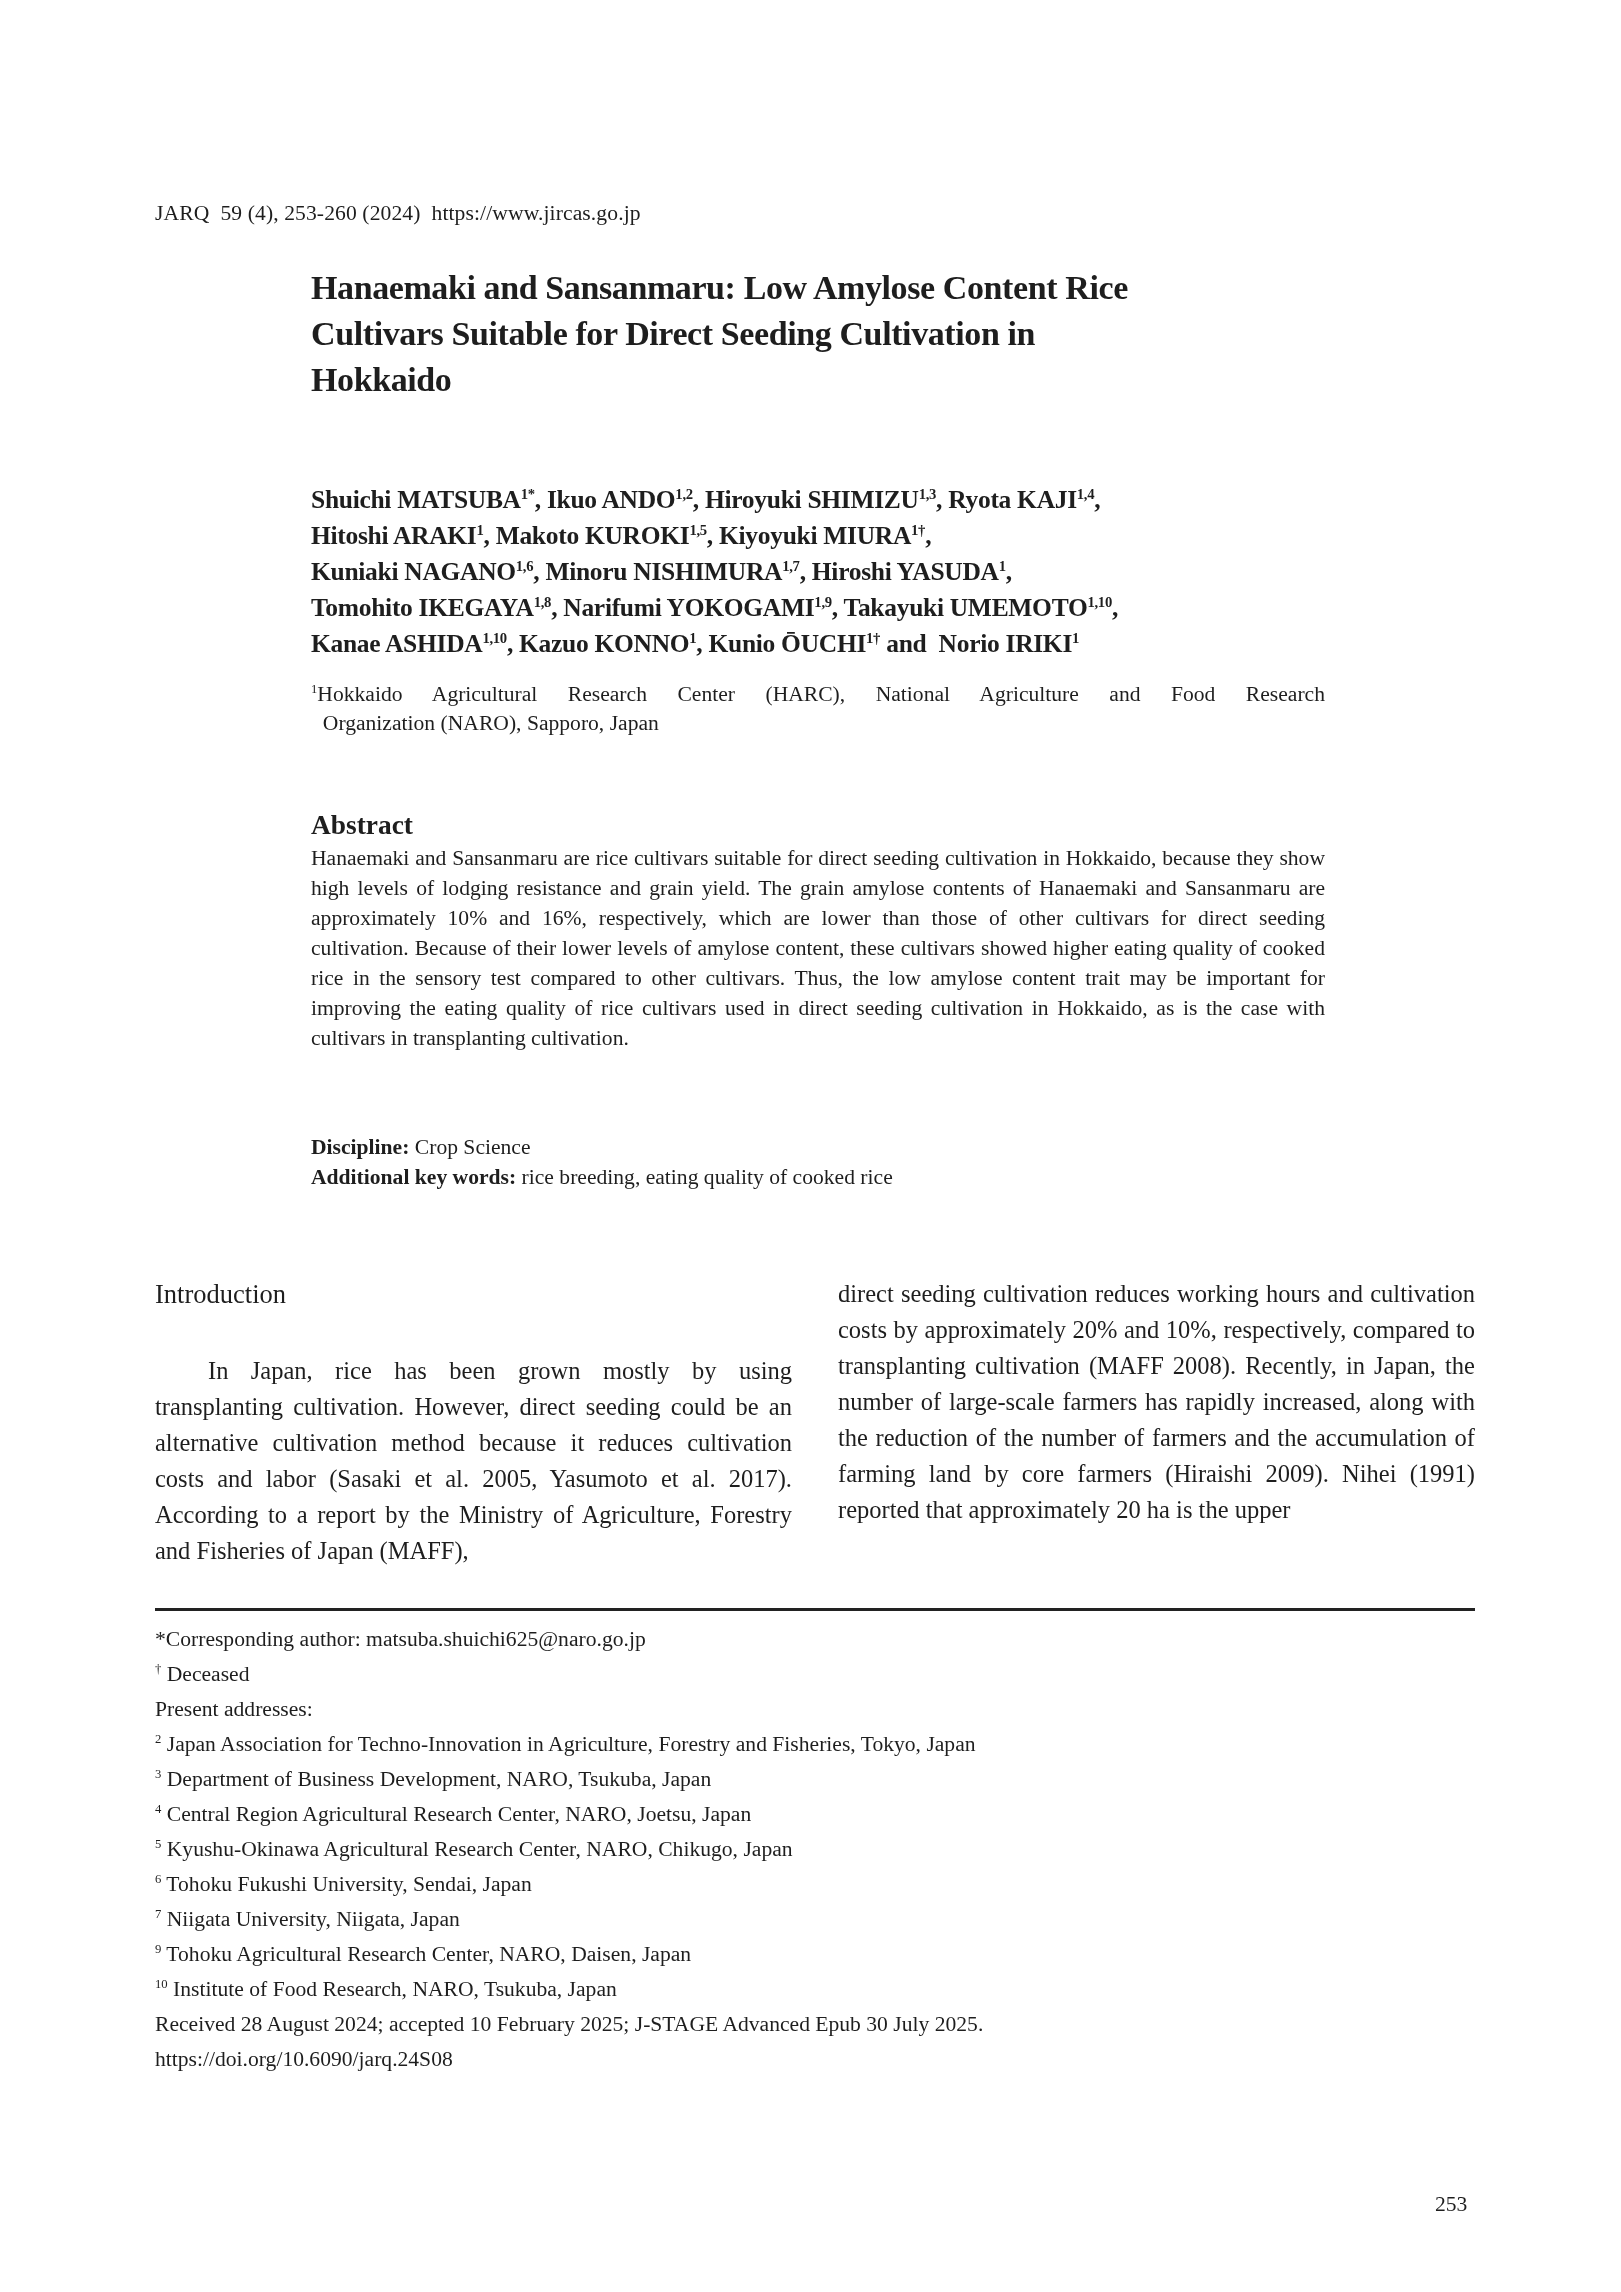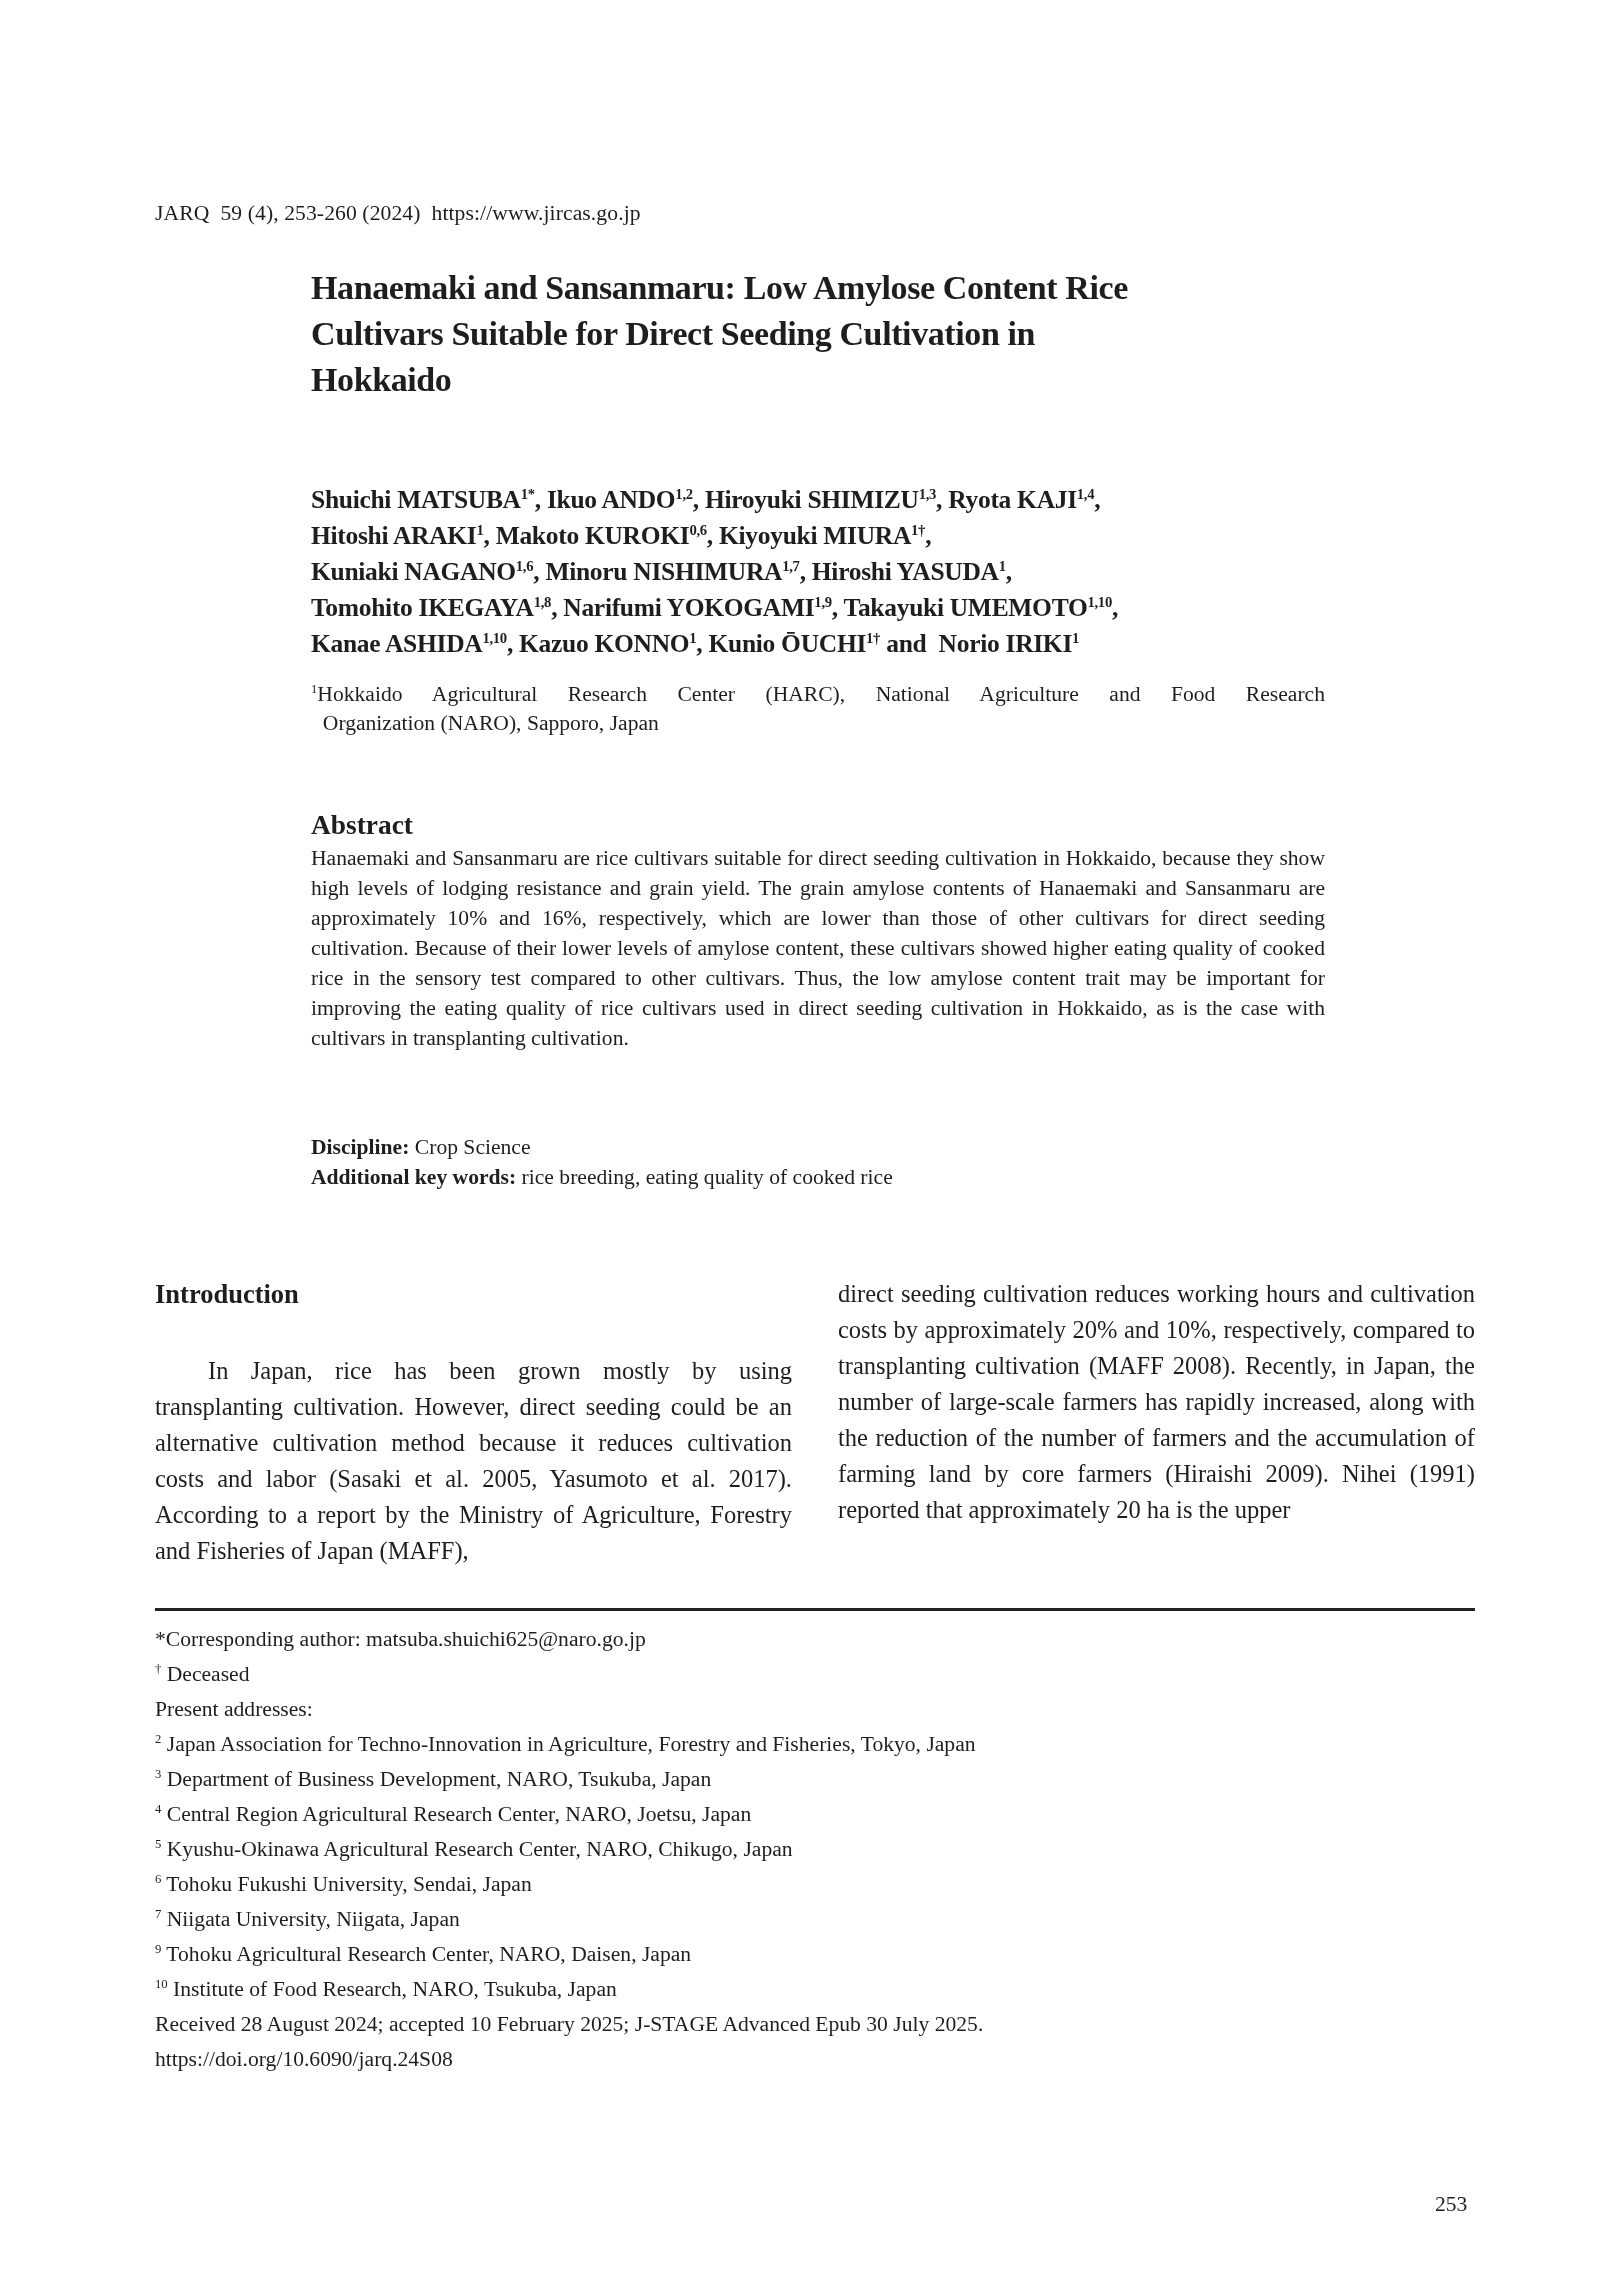--- a/index.html
+++ b/index.html
@@ -25,21 +25,21 @@
   .affil .fl { display: block; text-align: justify; text-align-last: justify; }
   .affil .sl { display: block; padding-left: 11.8px; }
   .affil sup { font-size: 12.7px; vertical-align: 7.8px; line-height: 0; }
   .abstract-h { left: 311px; top: 810px; font-size: 27.4px; font-weight: bold; text-align: center; }
   .abstract {
     left: 311px; top: 843px; width: 1014px; font-size: 21.6px; line-height: 30px;
     text-align: justify;
   }
   .kw { left: 311px; top: 1132px; font-size: 21.6px; line-height: 30px; }
   .kw b { font-weight: bold; }
-  .intro-h { left: 155px; top: 1279px; font-size: 26.5px; font-weight: bold; }
+  .intro-h { left: 155px; top: 1279px; font-size: 26.5px; font-weight: normal; }
   .col {
     font-size: 24.5px; line-height: 36px; text-align: justify; width: 637px;
   }
   .col1 { left: 155px; top: 1353px; }
   .col2 { left: 838px; top: 1276px; }
   .indent { text-indent: 53px; }
   .rule { left: 155px; top: 1608px; width: 1320px; height: 2.9px; background: #222; }
   .notes { left: 155px; top: 1622px; font-size: 21.6px; line-height: 35px; }
   .notes sup { font-size: 12.7px; vertical-align: 7.8px; line-height: 0; }
   .notes div { white-space: nowrap; }
@@ -60,21 +60,21 @@
 
 <div class="abs authors">
   <div>
     <span><span>Shuichi MATSUBA</span><sup>1*</sup></span><span>, </span>
     <span><span>Ikuo ANDO</span><sup>1,2</sup></span><span>, </span>
     <span><span>Hiroyuki SHIMIZU</span><sup>1,3</sup></span><span>, </span>
     <span><span>Ryota KAJI</span><sup>1,4</sup></span><span>,</span>
   </div>
   <div>
     <span><span>Hitoshi ARAKI</span><sup>1</sup></span><span>, </span>
-    <span><span>Makoto KUROKI</span><sup>0,6</sup></span><span>, </span>
+    <span><span>Makoto KUROKI</span><sup>1,5</sup></span><span>, </span>
     <span><span>Kiyoyuki MIURA</span><sup>1†</sup></span><span>,</span>
   </div>
   <div>
     <span><span>Kuniaki NAGANO</span><sup>1,6</sup></span><span>, </span>
     <span><span>Minoru NISHIMURA</span><sup>1,7</sup></span><span>, </span>
     <span><span>Hiroshi YASUDA</span><sup>1</sup></span><span>,</span>
   </div>
   <div>
     <span><span>Tomohito IKEGAYA</span><sup>1,8</sup></span><span>, </span>
     <span><span>Narifumi YOKOGAMI</span><sup>1,9</sup></span><span>, </span>

